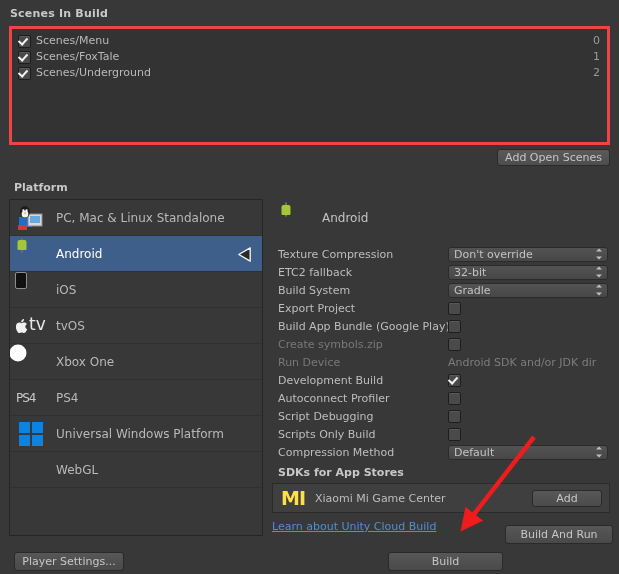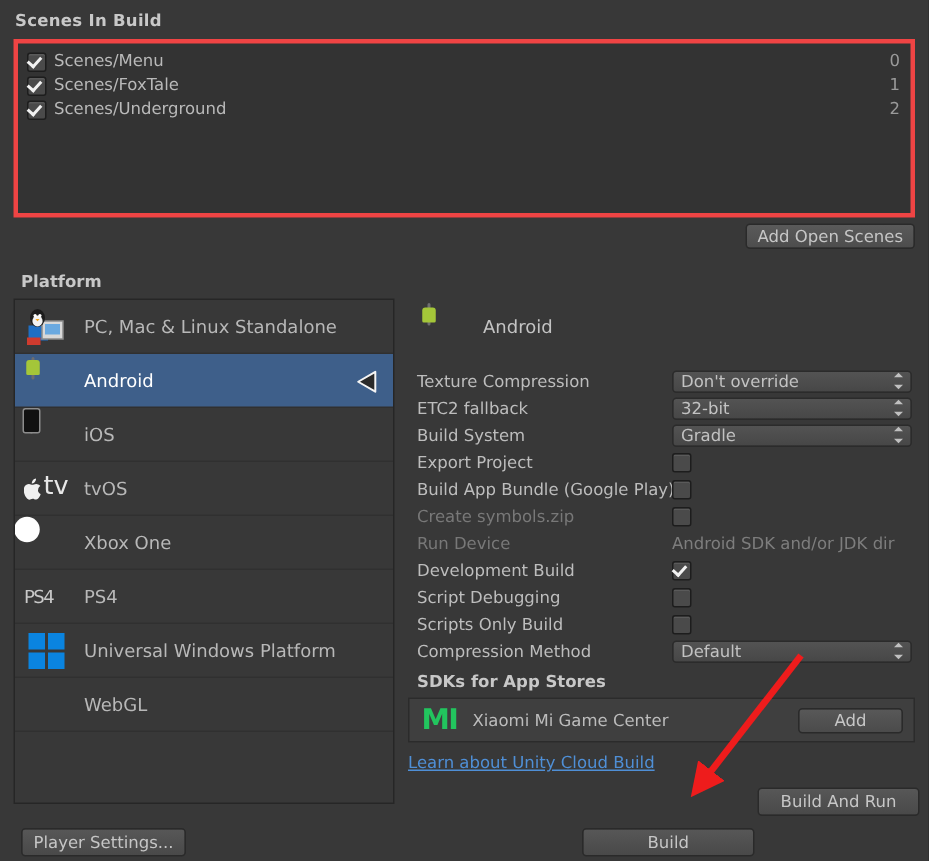--- a/index.html
+++ b/index.html
@@ -209,21 +209,21 @@
   .sdk-box {
     margin-top: 2px;
     height: 30px;
     background: #3f3f3f;
     border: 1px solid #2b2b2b;
     display: flex; align-items: center;
     padding-left: 8px;
     box-sizing: border-box;
   }
   .mi-logo {
-    color: #22c55e; font-size: 19px; font-weight: bold;
+    color: #fde047; font-size: 19px; font-weight: bold;
     font-family: "DejaVu Sans", sans-serif; line-height: 19px;
     letter-spacing: -1px;
   }
   .sdk-name { margin-left: 10px; font-size: 11px; color: #bcbcbc; }
   .add-btn {
     margin-left: auto; margin-right: 7px;
     width: 70px; height: 17px; line-height: 15px;
     text-align: center;
     background: linear-gradient(to bottom,#585858,#4b4b4b);
     border: 1px solid #2a2a2a; border-radius: 3px;
@@ -417,20 +417,24 @@
       <div class="row disabled">
         <span class="lbl">Run Device</span>
         <span class="val-dim">Android SDK and/or JDK dir</span>
       </div>
 
       <div class="row">
         <span class="lbl">Development Build</span>
         <span class="cbx checked"></span>
       </div>
 
+      <div class="row">
+        <span class="lbl">Autoconnect Profiler</span>
+        <span class="cbx"></span>
+      </div>
 
       <div class="row">
         <span class="lbl">Script Debugging</span>
         <span class="cbx"></span>
       </div>
 
       <div class="row">
         <span class="lbl">Scripts Only Build</span>
         <span class="cbx"></span>
       </div>

